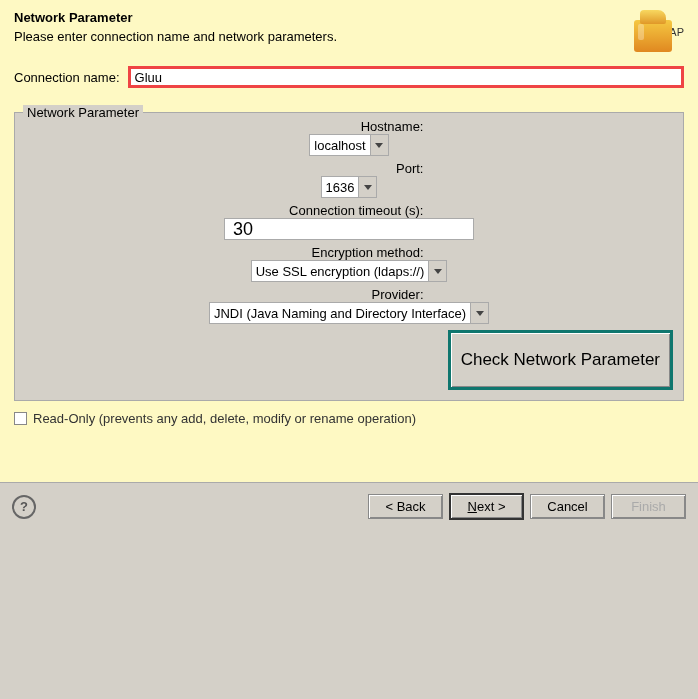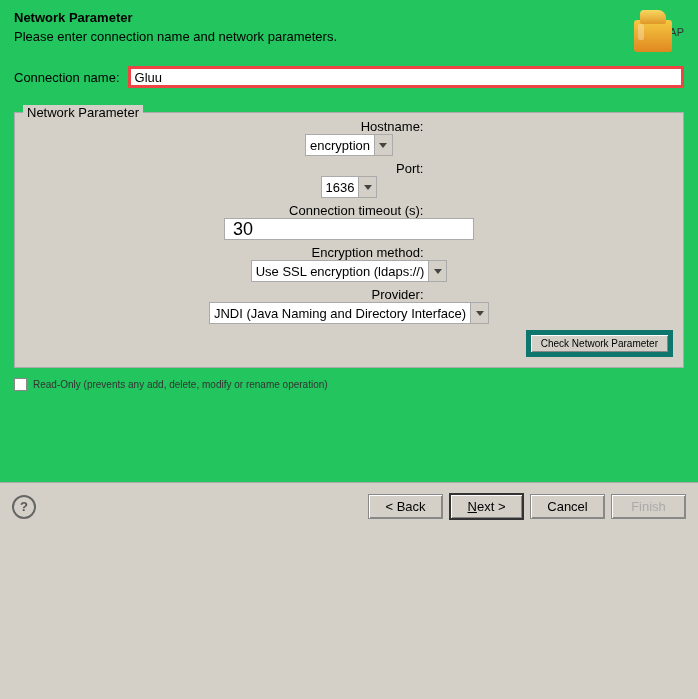--- a/index.html
+++ b/index.html
@@ -14,21 +14,21 @@
       width: 698px;
       height: 699px;
       background: #d4d0c8;
       display: flex;
       flex-direction: column;
     }
 
     .dialog {
       width: 698px;
       height: 530px;
-      background: #22c55e;
+      background: #fef9c3;
       display: flex;
       flex-direction: column;
     }
 
     .dialog-content {
       flex: 1;
       padding: 10px 14px;
       overflow: hidden;
     }
 
@@ -190,24 +190,24 @@
       cursor: pointer;
     }
 
     .check-btn-row {
       display: flex;
       justify-content: flex-end;
       margin-top: 6px;
     }
 
     .check-btn {
-      padding: 3px 10px;
-      border: 5px solid #0f766e;
-      background: #d4d0c8;
-      font-size: 10px;
+      padding: 17px 10px;
+      border: 3px solid #0f766e;
+      background: #d4d0c8;
+      font-size: 17px;
       cursor: pointer;
       box-shadow: 1px 1px 0 #fff inset, -1px -1px 0 #888 inset;
     }
 
     .readonly-row {
       display: flex;
       align-items: center;
       margin-top: 8px;
     }
 
@@ -220,21 +220,21 @@
     .checkbox {
       width: 13px;
       height: 13px;
       border: 1px solid #888;
       background: white;
       margin-right: 6px;
       flex-shrink: 0;
     }
 
     .readonly-label {
-      font-size: 10px;
+      font-size: 13px;
       color: #333;
     }
 
     .dialog-footer {
       height: 48px;
       border-top: 1px solid #aaa;
       background: #d4d0c8;
       display: flex;
       align-items: center;
       padding: 0 12px;
@@ -346,21 +346,21 @@
       <input class="connection-name-input" type="text" value="Gluu" style="">
     </div>
 
     <div class="network-param-group">
       <span class="group-legend">Network Parameter</span>
 
       <div class="param-row">
         <span class="param-label">Hostname:</span>
         <div class="param-control">
           <div class="dropdown-wrapper">
-            <span class="dropdown-text">encryption</span>
+            <span class="dropdown-text">localhost</span>
             <div class="dropdown-btn">
               <div class="dropdown-arrow"></div>
             </div>
           </div>
         </div>
       </div>
 
       <div class="param-row">
         <span class="param-label">Port:</span>
         <div class="param-control">

